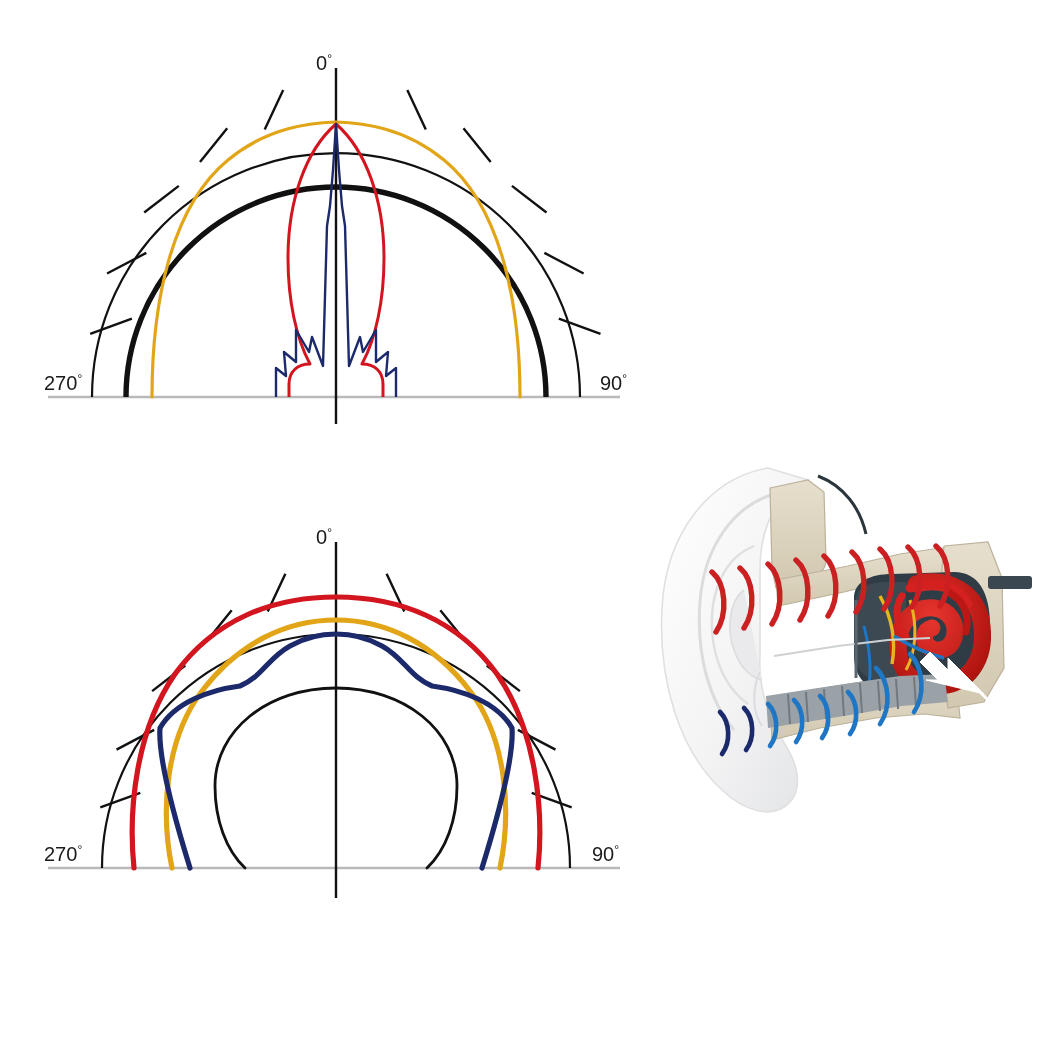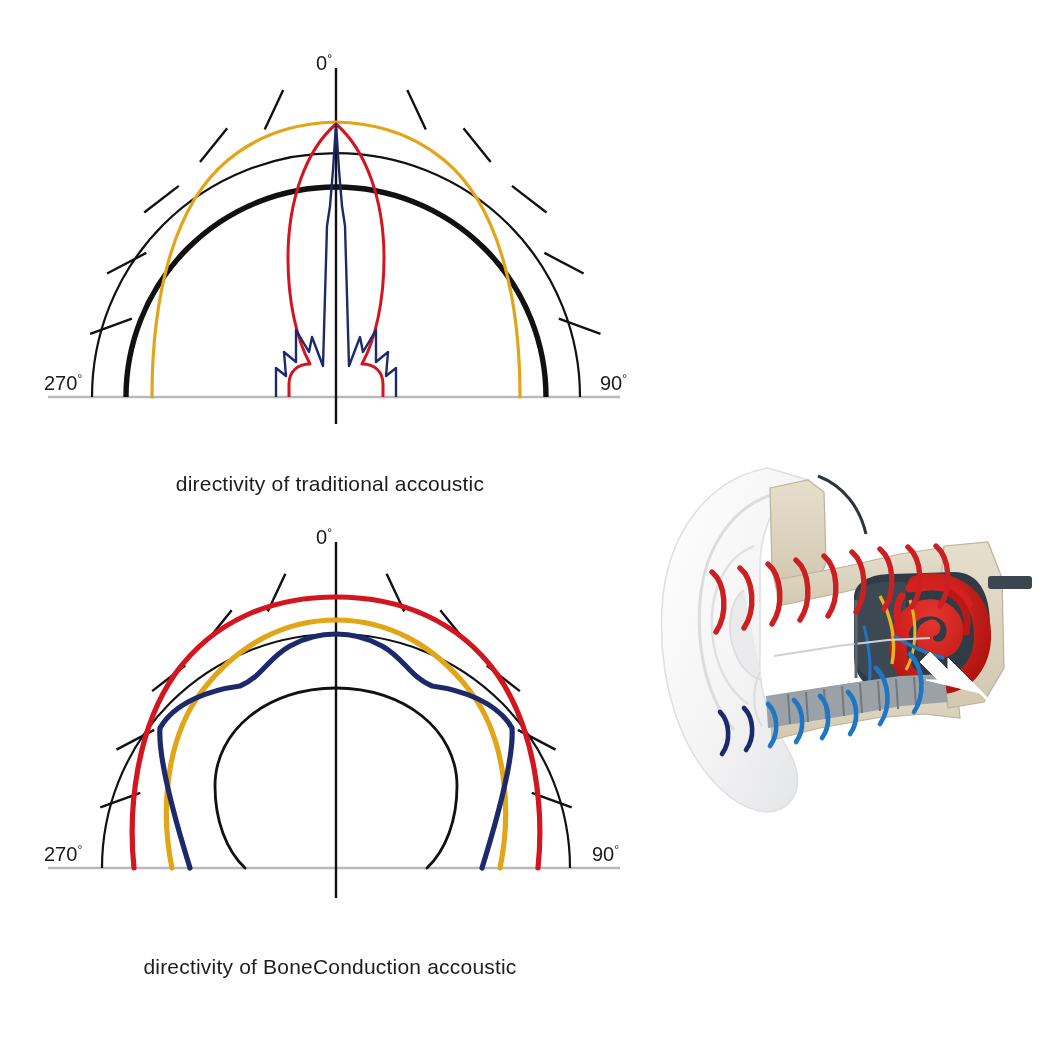--- a/index.html
+++ b/index.html
@@ -117,21 +117,20 @@
                L 386 376
                L 396 368
                L 396 397" fill="none" stroke="#1c2a6b" stroke-width="2.4" stroke-linejoin="round"></path>
 
       <text class="deg-label" x="44" y="390">270<tspan class="deg-sup" dy="-7">°</tspan></text>
       <text class="deg-label" x="600" y="390">90<tspan class="deg-sup" dy="-7">°</tspan></text>
       <text class="deg-label" x="324" y="70" text-anchor="middle">0<tspan class="deg-sup" dy="-7">°</tspan></text>
     </svg>
   </div>
 
-  <div class="caption" id="caption-traditional">directivity of traditional accoustic</div>
 
   <div class="panel" id="panel-bone">
     <svg class="polar-svg" width="660" height="460" viewBox="0 0 660 460">
 
       <line x1="48" y1="388" x2="620" y2="388" stroke="#b9b9b9" stroke-width="2.5"></line>
 
       <line x1="336" y1="62" x2="336" y2="418" stroke="#111111" stroke-width="2.4"></line>
 
       <path d="M 102 388 A 234 234 0 0 1 570 388" fill="none" stroke="#111111" stroke-width="2.2"></path>
 
@@ -175,21 +174,20 @@
                C 404 178 410 197 432 206
                C 462 210 497 222 512 248
                C 514 276 500 330 482 388" fill="none" stroke="#1c2a6b" stroke-width="5.2" stroke-linecap="round" stroke-linejoin="round"></path>
 
       <text class="deg-label" x="44" y="381">270<tspan class="deg-sup" dy="-7">°</tspan></text>
       <text class="deg-label" x="592" y="381">90<tspan class="deg-sup" dy="-7">°</tspan></text>
       <text class="deg-label" x="324" y="64" text-anchor="middle">0<tspan class="deg-sup" dy="-7">°</tspan></text>
     </svg>
   </div>
 
-  <div class="caption" id="caption-bone">directivity of BoneConduction accoustic</div>
 
   <div class="panel" id="panel-ear">
     <svg width="394" height="380" viewBox="0 0 394 380">
       <defs>
         <linearGradient id="skinGrad" x1="0" y1="0" x2="1" y2="1">
           <stop offset="0%" stop-color="#ffffff"></stop>
           <stop offset="55%" stop-color="#f4f4f5"></stop>
           <stop offset="100%" stop-color="#e3e4e6"></stop>
         </linearGradient>
         <linearGradient id="boneGrad" x1="0" y1="0" x2="0" y2="1">

